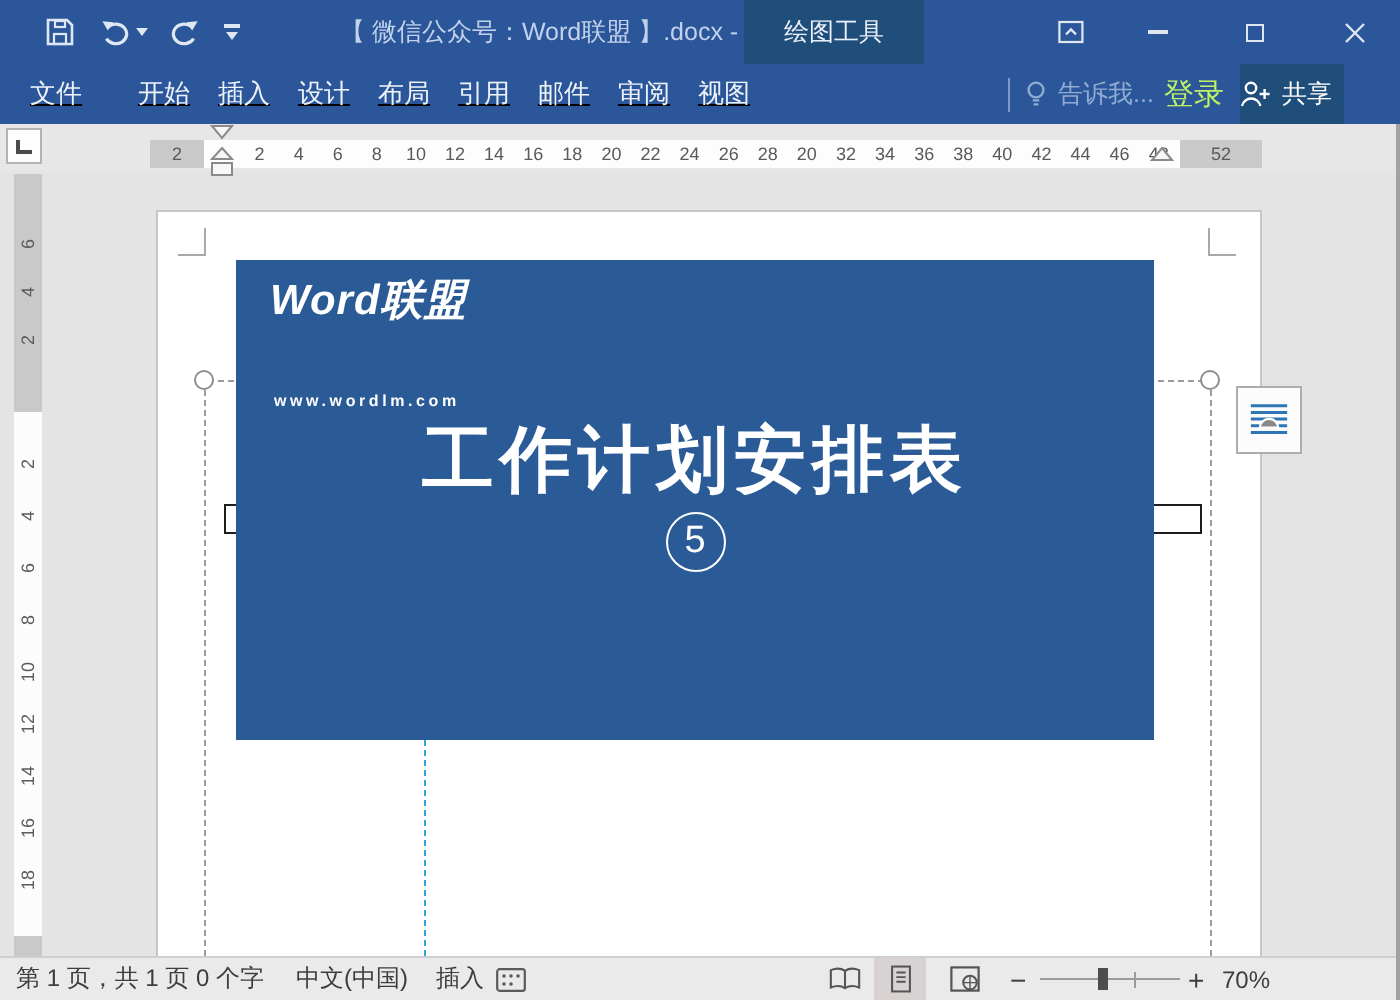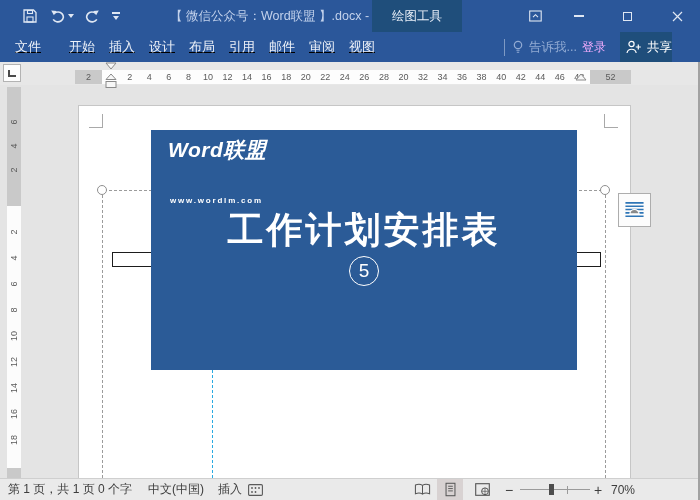--- a/index.html
+++ b/index.html
@@ -28,22 +28,22 @@
   .win-max .box{width:9px;height:9px;border:1.2px solid #dfe7f3;}
   .win-close{left:660px;width:34px;}
 
   
   .tabsrow{position:absolute;left:0;top:32px;width:700px;height:30px;background:#2b579a;display:flex;align-items:stretch;padding-left:8px;text-decoration:underline;}
   .rtab{display:flex;align-items:center;padding:0 7px;font-size:13px;color:#eef2f9;white-space:nowrap;cursor:default;}
   .rtab.file{margin-right:14px;}
   .rtab.ctx{background:#1f4e7b;padding:0 15px;}
   .tab-sep{position:absolute;left:504px;top:7px;width:1px;height:17px;background:#7e9ac4;}
   .tellme{position:absolute;left:512px;top:0;height:30px;display:flex;align-items:center;gap:5px;font-size:12.5px;color:#92abd3;}
-  .signin{position:absolute;left:582px;top:0;height:30px;display:flex;align-items:center;font-size:12px;color:#f0abfc;}
-  .share{position:absolute;left:620px;top:0;width:52px;height:30px;background:#1f4e7b;display:flex;align-items:center;justify-content:flex-end;gap:6px;font-size:12.5px;color:#fff;}
+  .signin{position:absolute;left:582px;top:0;height:30px;display:flex;align-items:center;font-size:15px;color:#bef264;}
+  .share{position:absolute;left:620px;top:0;width:52px;height:30px;background:#1f4e7b;display:flex;align-items:center;justify-content:flex-start;gap:6px;font-size:12.5px;color:#fff;}
 
   
   .rulerrow{position:absolute;left:0;top:62px;width:700px;height:23px;background:#e7e7e7;}
   .tabsel{position:absolute;left:3px;top:2px;width:18px;height:18px;background:#fdfdfd;border:1px solid #b3b3b3;display:flex;align-items:center;justify-content:center;}
   .tabsel .lglyph{width:8px;height:7px;border-left:2px solid #4a4a4a;border-bottom:2px solid #4a4a4a;}
   .hruler{position:absolute;left:75px;top:8px;height:14px;display:flex;font-size:9px;color:#5a5a5a;}
   .hgray{background:#c9c9c9;display:flex;align-items:center;justify-content:center;}
   .hgray.l{width:27px;}
   .hgray.r{width:41px;}
   .hwhite{width:488px;background:#fdfdfd;display:flex;align-items:center;padding-left:18px;}
@@ -68,21 +68,21 @@
   .page{position:absolute;left:78px;top:20px;width:553px;height:373px;background:#fff;border:1px solid #c6c6c6;border-bottom:none;}
   .crop{position:absolute;width:14px;height:14px;top:29px;}
   .crop.tl{left:89px;border-right:1px solid #a9a9a9;border-bottom:1px solid #a9a9a9;}
   .crop.tr{left:604px;border-left:1px solid #a9a9a9;border-bottom:1px solid #a9a9a9;}
   .dash{position:absolute;z-index:1;}
   .dash.h{left:104px;top:105px;width:498px;height:0;border-top:1.5px dashed #9b9b9b;}
   .dash.vl{left:102px;top:105px;width:0;height:288px;border-left:1.5px dashed #9b9b9b;}
   .dash.vr{left:605px;top:105px;width:0;height:288px;border-left:1.5px dashed #9b9b9b;}
   .guide-cyan{position:absolute;left:212px;top:285px;width:0;height:108px;border-left:1px dashed #29aae1;z-index:1;}
   .shape-rect{position:absolute;left:112px;top:167px;width:489px;height:15px;background:#fff;border:1.5px solid #1d1d1d;z-index:1;}
-  .card{position:absolute;left:151px;top:45px;width:426px;height:240px;background:#2b5b97;z-index:2;color:#fff;}
+  .card{position:absolute;left:118px;top:45px;width:459px;height:240px;background:#2b5b97;z-index:2;color:#fff;}
   .card .logo{position:absolute;left:17px;top:6px;font-size:21px;font-weight:800;font-style:italic;letter-spacing:.5px;}
   .card .site{position:absolute;left:19px;top:30px;font-size:8px;font-weight:700;letter-spacing:1.8px;margin-top:36px;}
   .card .ctitle{position:absolute;left:0;right:0;top:76px;text-align:center;font-size:36px;font-weight:800;letter-spacing:3px;white-space:nowrap;}
   .card .c5{position:absolute;left:50%;top:126px;transform:translateX(-50%);width:30px;height:30px;border:1.6px solid #fff;border-radius:50%;
             display:flex;align-items:center;justify-content:center;font-size:19px;}
   .card .cfooter{position:absolute;left:19px;top:207px;font-size:15px;letter-spacing:.5px;}
   .handle{position:absolute;width:10px;height:10px;border-radius:50%;background:#fff;border:1.2px solid #8f8f8f;z-index:5;}
   .handle.l{left:97px;top:100px;}
   .handle.r{left:600px;top:100px;}
   .layoutbtn{position:absolute;left:618px;top:108px;width:33px;height:34px;background:#fcfcfc;border:1px solid #adadad;z-index:6;

